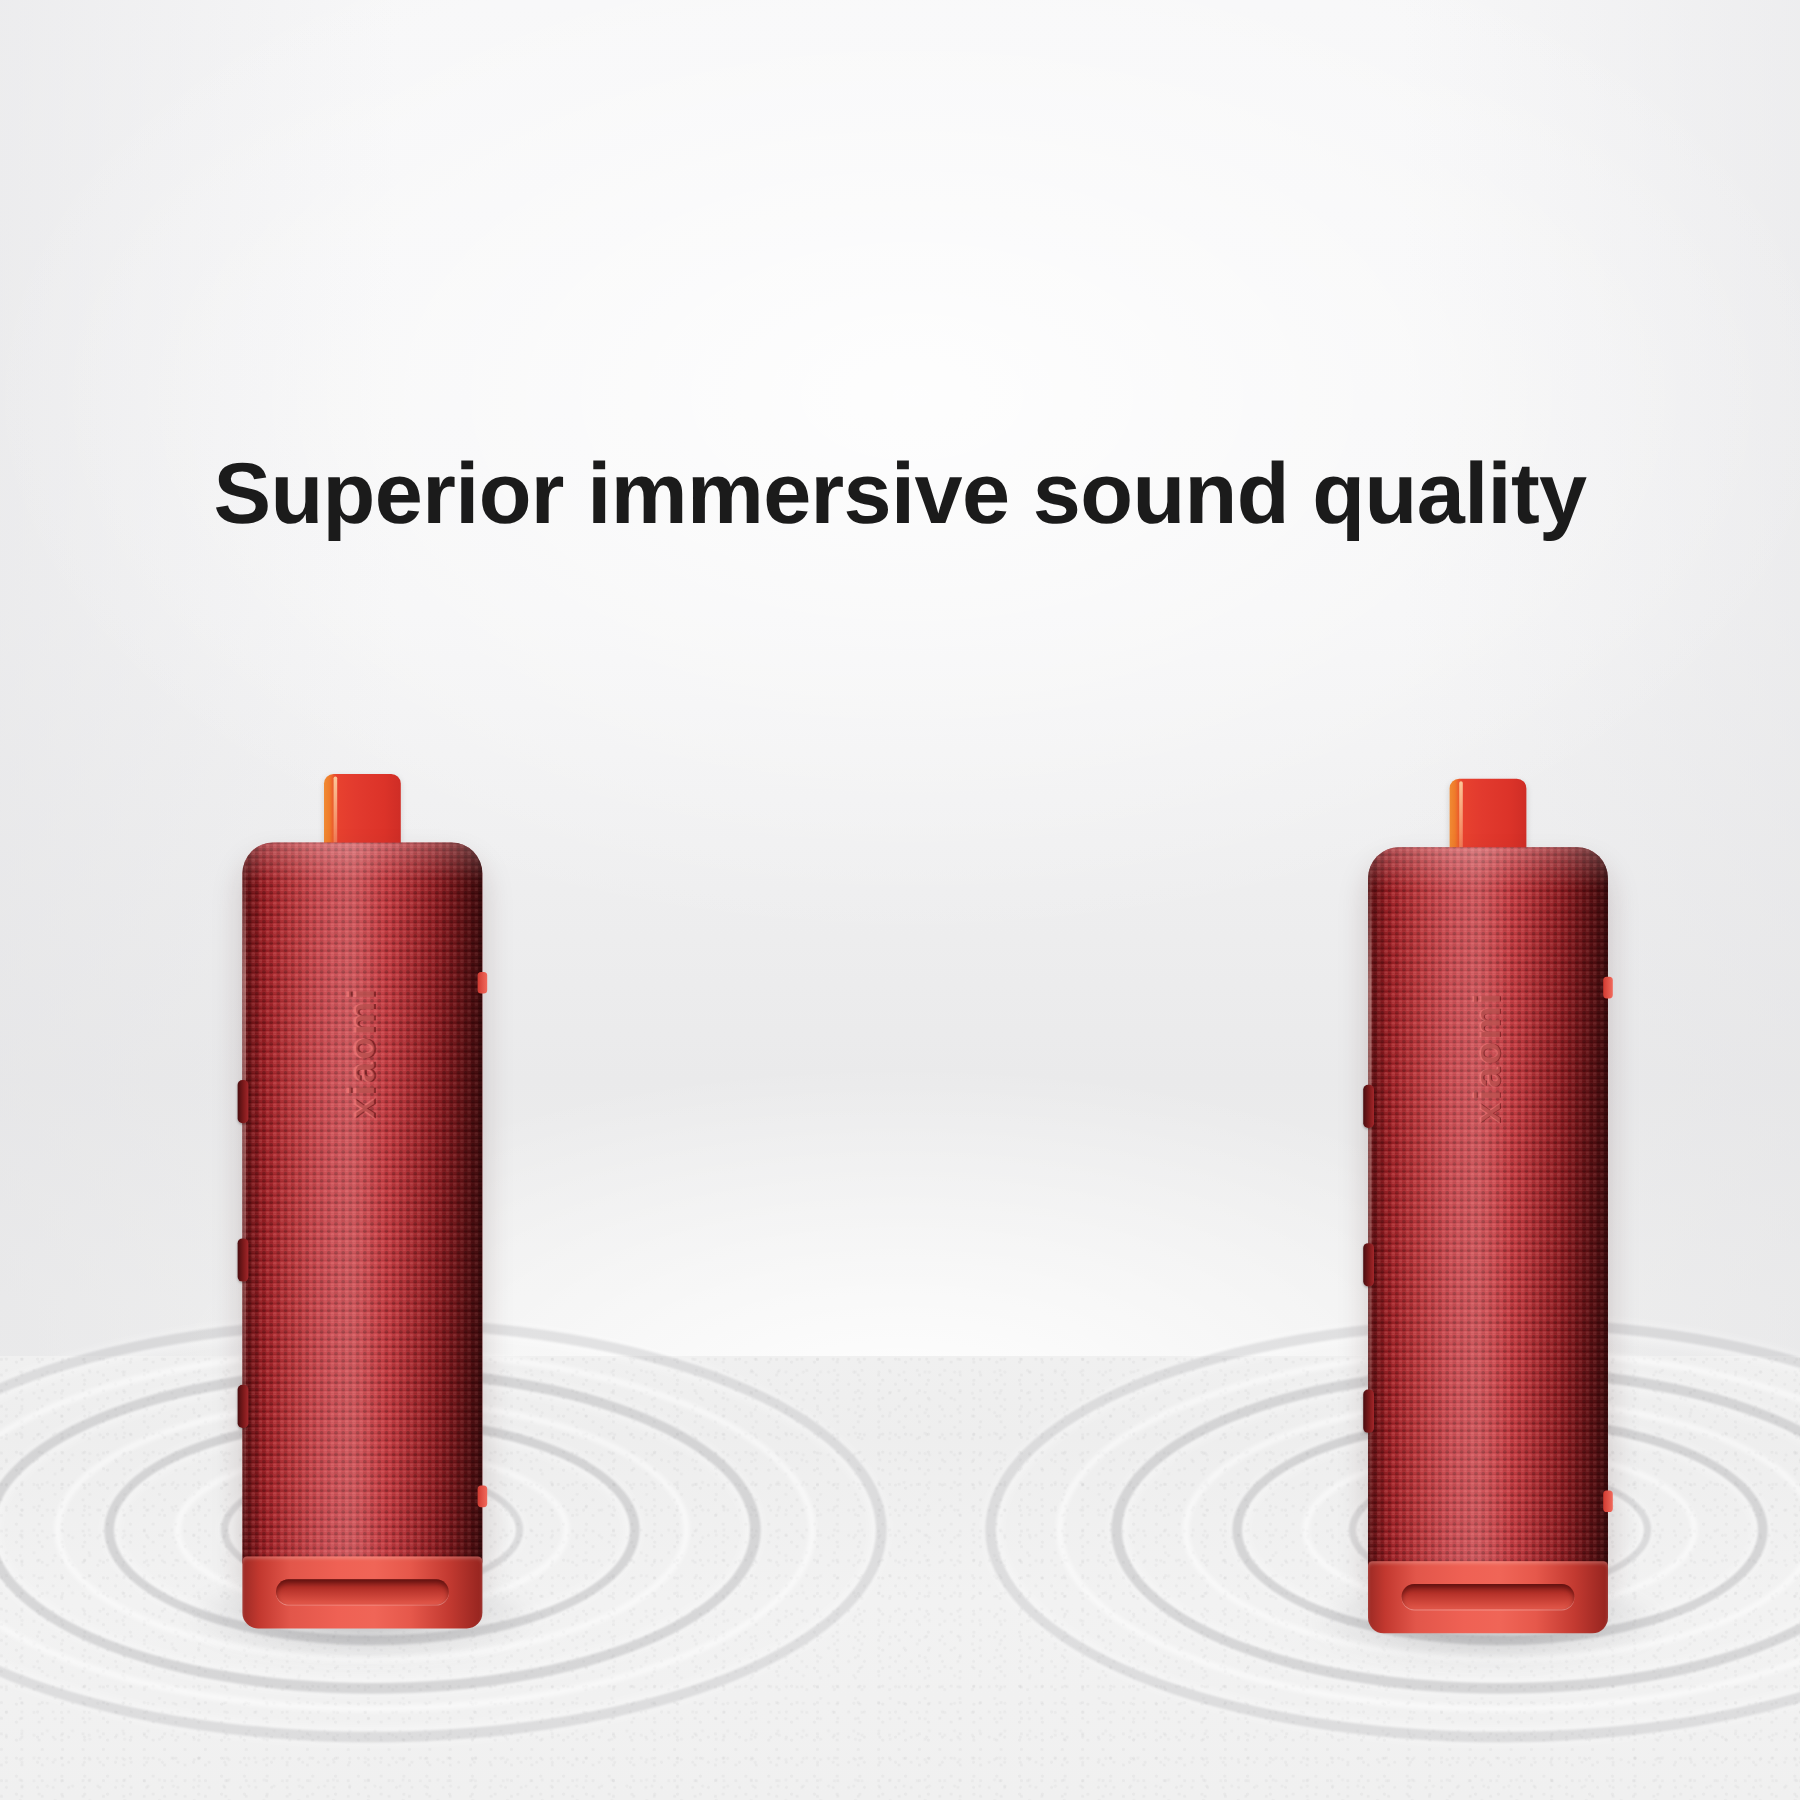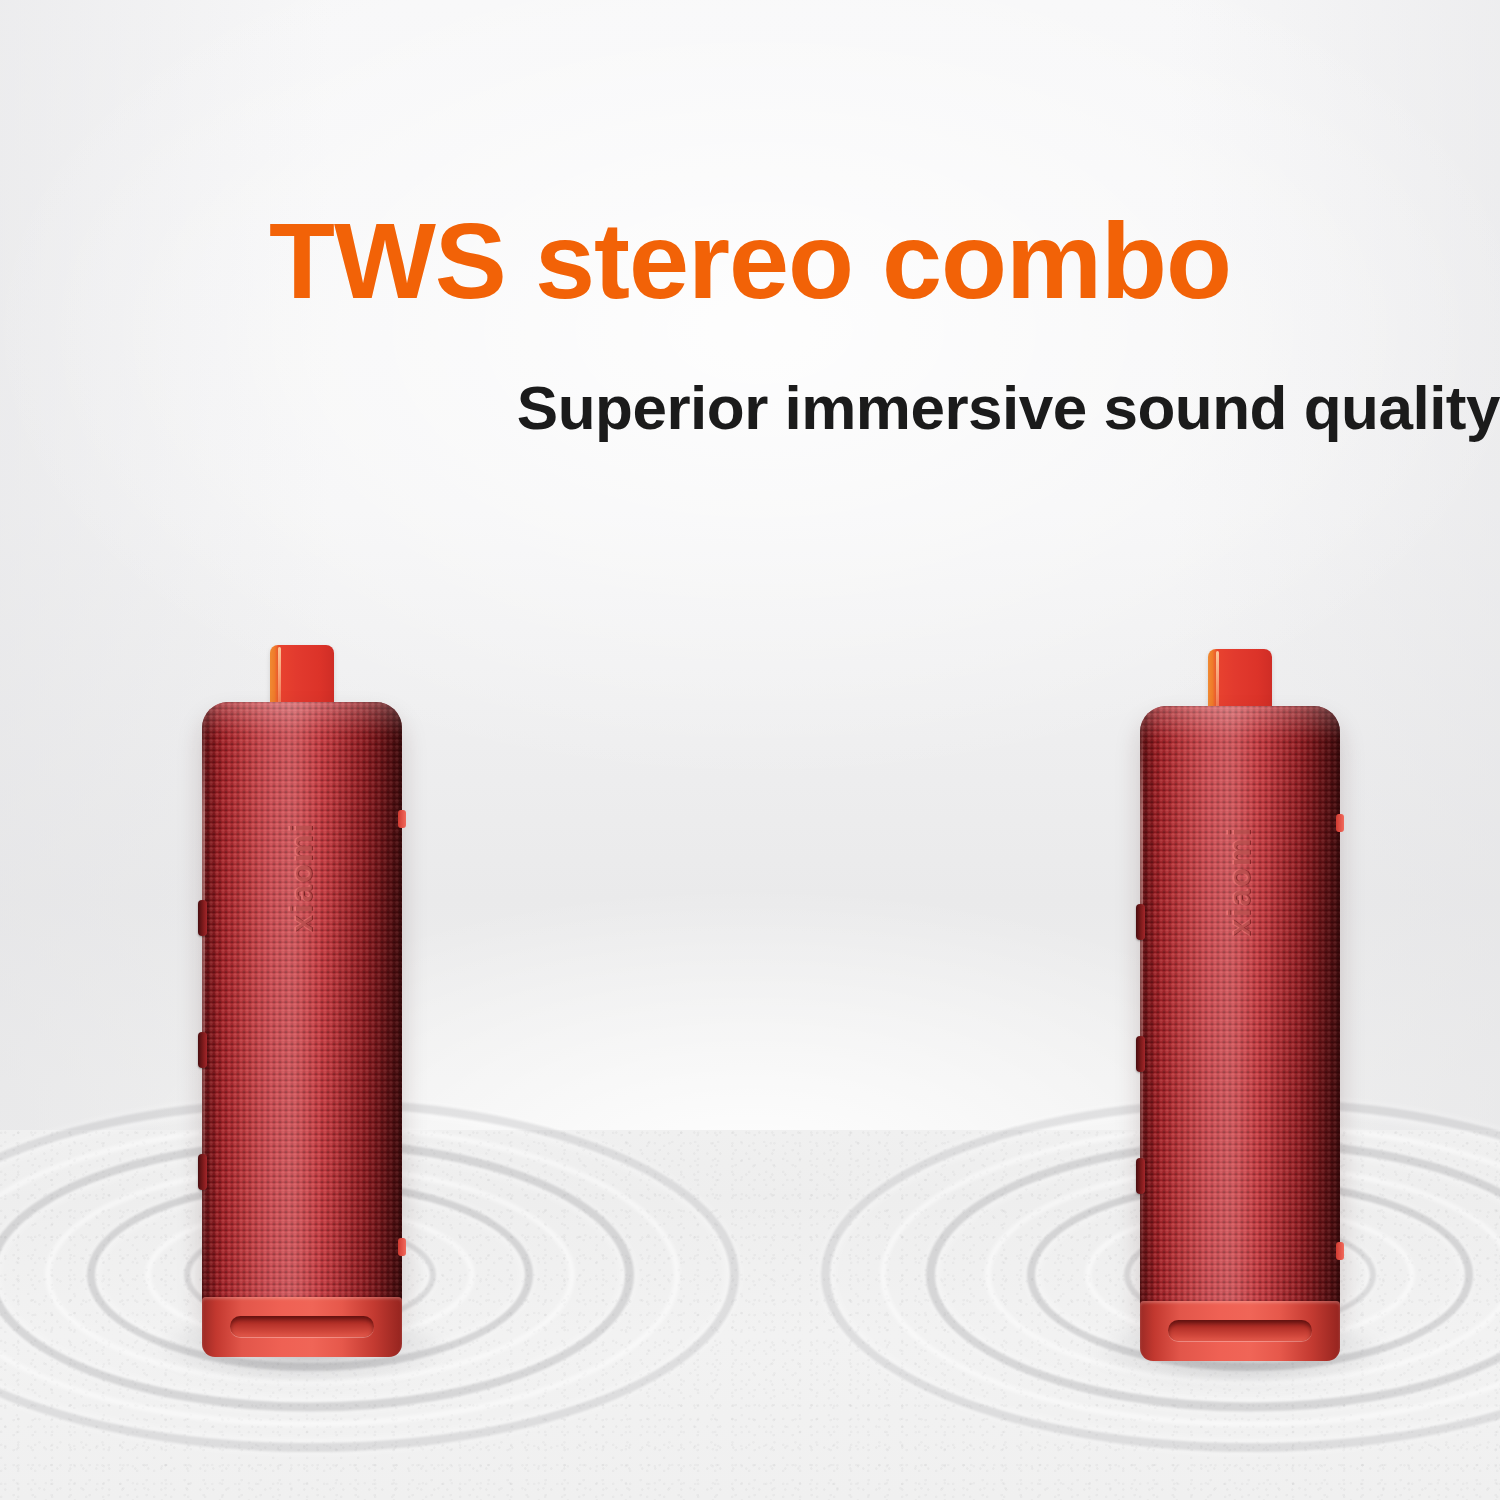--- a/index.html
+++ b/index.html
@@ -67,22 +67,22 @@
   .ring-hi.h3{width:730px;height:294px;}
 
   
   .headline{
     position:absolute;left:0;right:0;top:207px;text-align:center;
     font-size:108px;line-height:1.0;font-weight:700;letter-spacing:-1px;
     color:#f26207;
     white-space:nowrap;
   }
   .subhead{
-    position:absolute;left:0;right:0;top:375px;text-align:right;
-    font-size:62px;line-height:1.05;font-weight:700;letter-spacing:-0.5px;
+    position:absolute;left:0;right:0;top:375px;text-align:center;
+    font-size:72px;line-height:1.05;font-weight:700;letter-spacing:-0.5px;
     color:#1b1b1b;white-space:nowrap;
   }
 
   
   .speaker{position:absolute;width:200px;height:655px;}
   .speaker.left{left:202px;top:702px;}
   .speaker.right{left:1140px;top:706px;}
 
   .contact-shadow{
     position:absolute;left:-46px;bottom:-26px;width:292px;height:72px;
@@ -218,21 +218,20 @@
   <div class="ripples right">
     <div class="ring r4"></div>
     <div class="ring-hi h3"></div>
     <div class="ring r3"></div>
     <div class="ring-hi h2"></div>
     <div class="ring r2"></div>
     <div class="ring-hi h1"></div>
     <div class="ring r1"></div>
   </div>
 
-  <div class="headline">TWS stereo combo</div>
   <div class="subhead">Superior immersive sound quality</div>
 
   <div class="speaker left">
     <div class="contact-shadow"></div>
     <div class="strap">
       <div class="strap-sheen"></div>
     </div>
     <div class="body">
       <div class="mesh"></div>
       <div class="mesh-rows"></div>

